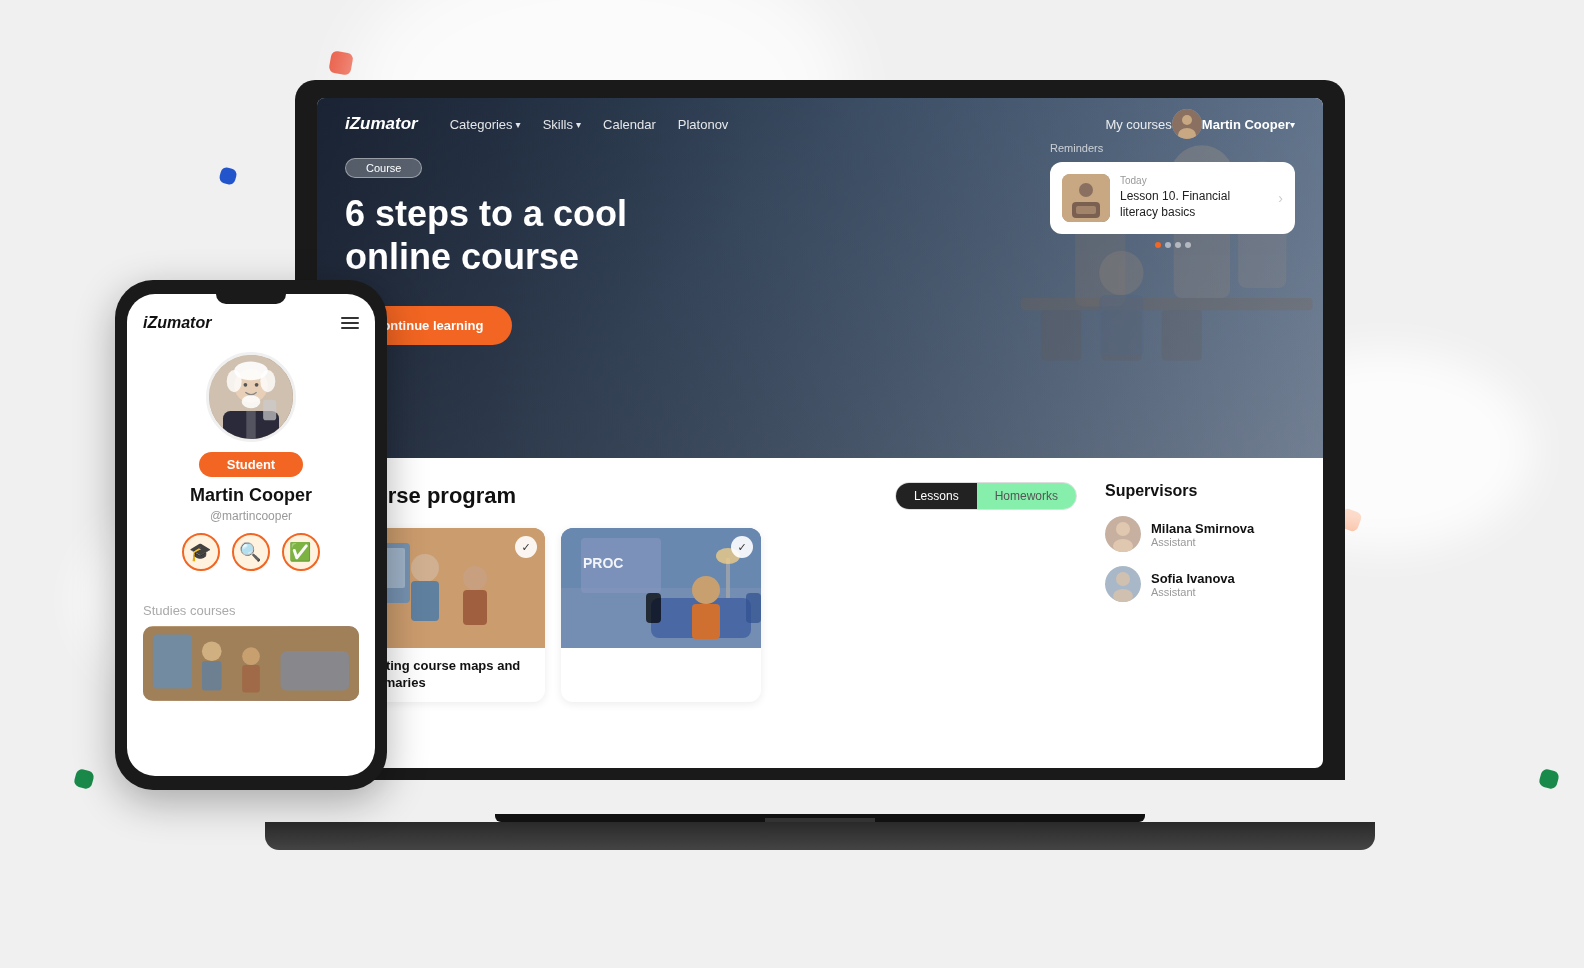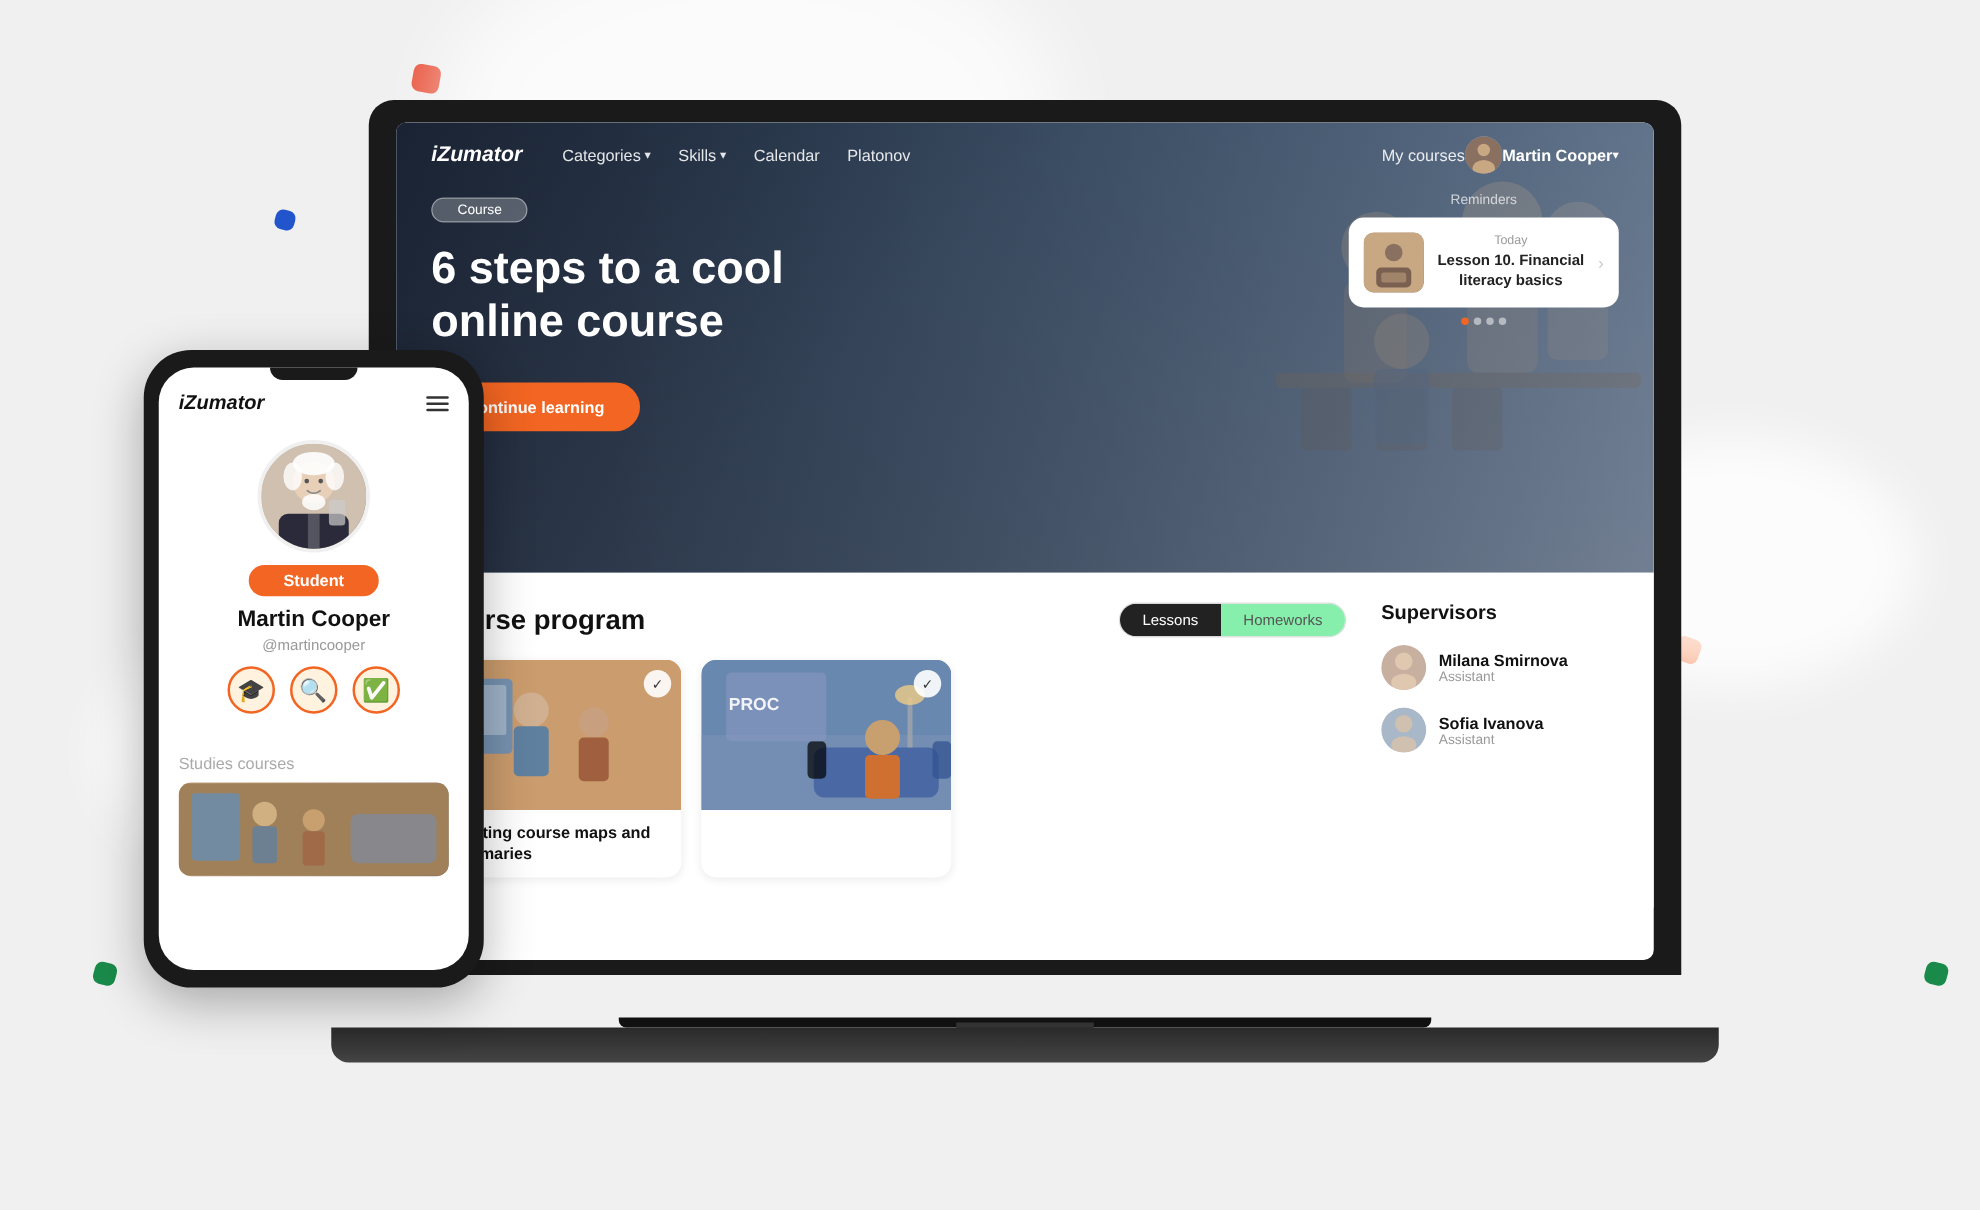--- a/index.html
+++ b/index.html
@@ -181,24 +181,23 @@
       padding: 12px 28px;
       border-radius: 24px;
       font-size: 13px;
       font-weight: 600;
       cursor: pointer;
     }
 
     
     .reminders-card {
       position: absolute;
-      top: 56px;
+      top: 44px;
       right: 28px;
-      width: 216px;
-      text-align: center;
+      width: 245px;
     }
 
     .reminders-label {
       color: rgba(255,255,255,0.7);
       font-size: 11px;
       margin-bottom: 8px;
     }
 
     .reminder-item {
       background: white;
@@ -227,21 +226,21 @@
     }
 
     .reminder-date {
       font-size: 10px;
       color: #999;
       margin-bottom: 3px;
     }
 
     .reminder-title {
       font-size: 12px;
-      font-weight: 700;
+      font-weight: 400;
       color: #222;
       line-height: 1.3;
     }
 
     .reminder-arrow {
       color: #ccc;
       font-size: 14px;
     }
 
     .reminder-dots {

